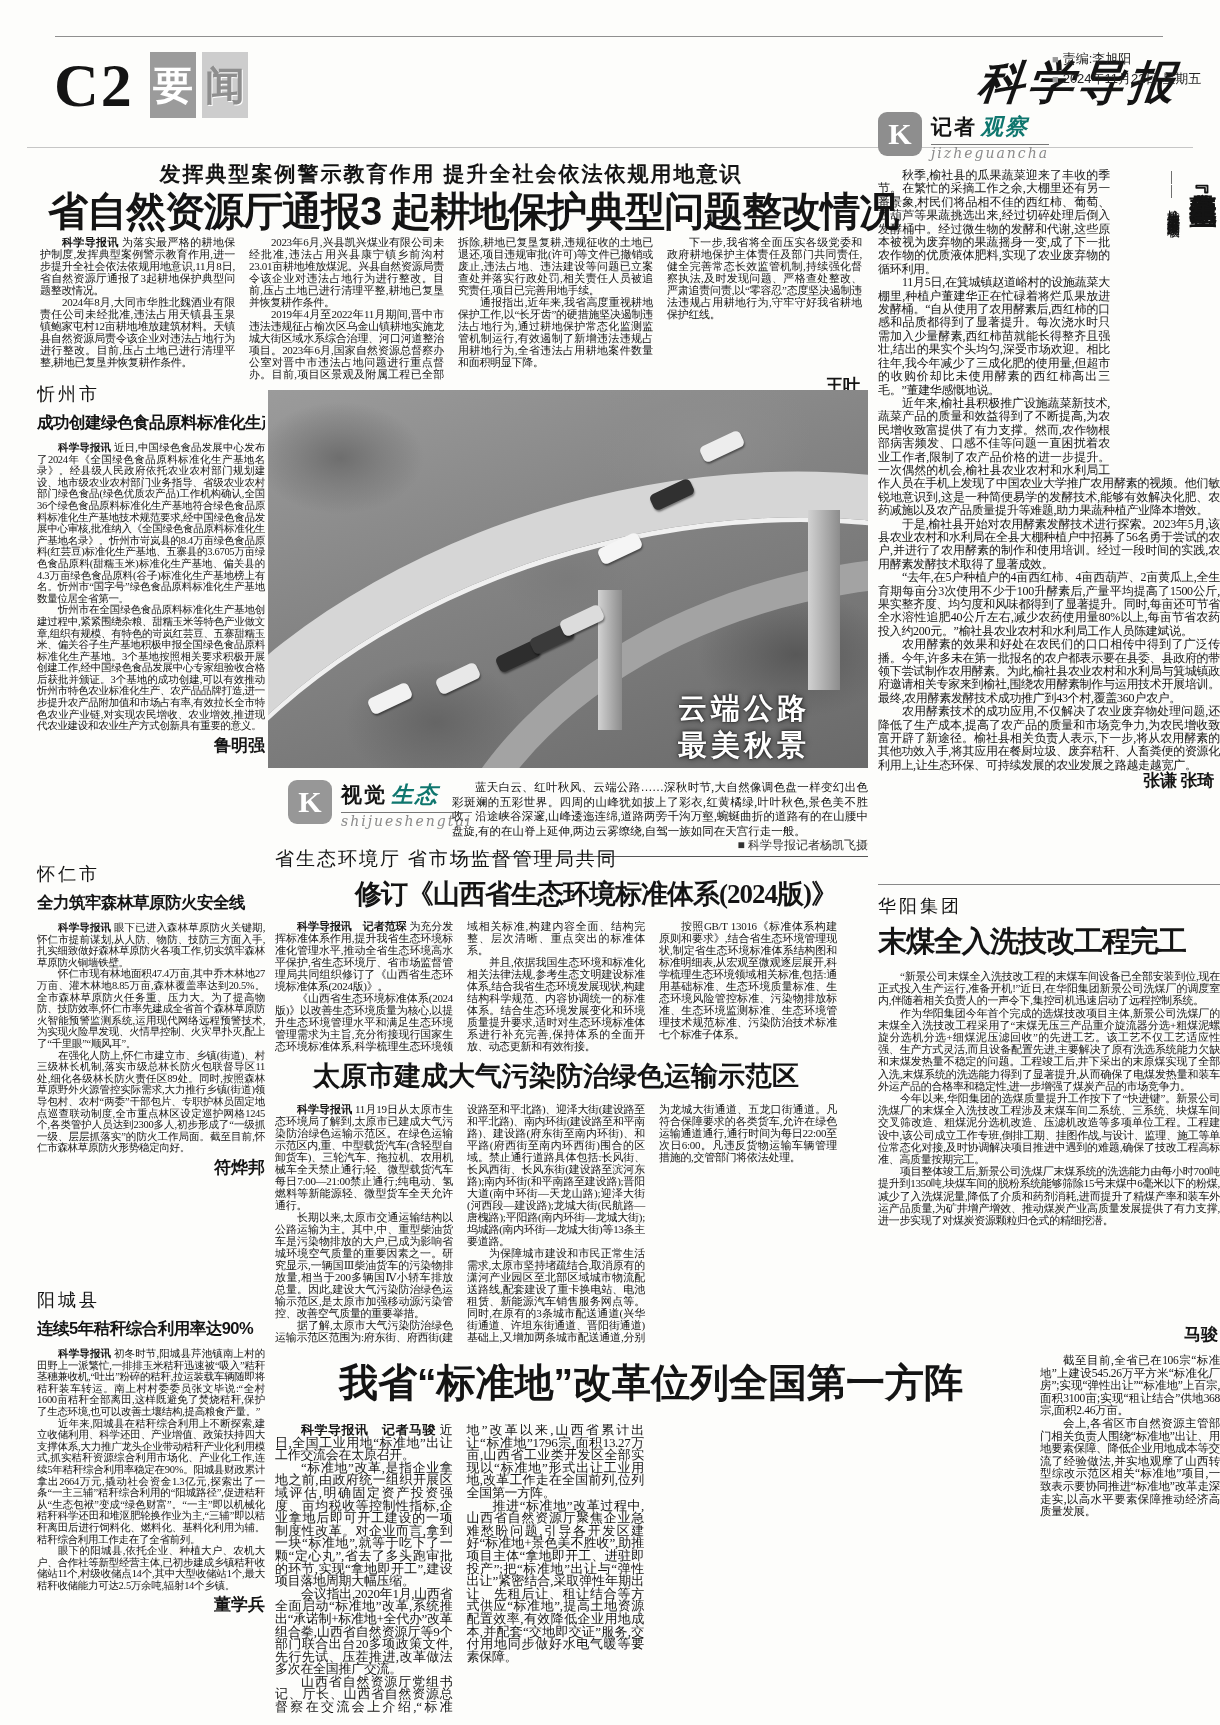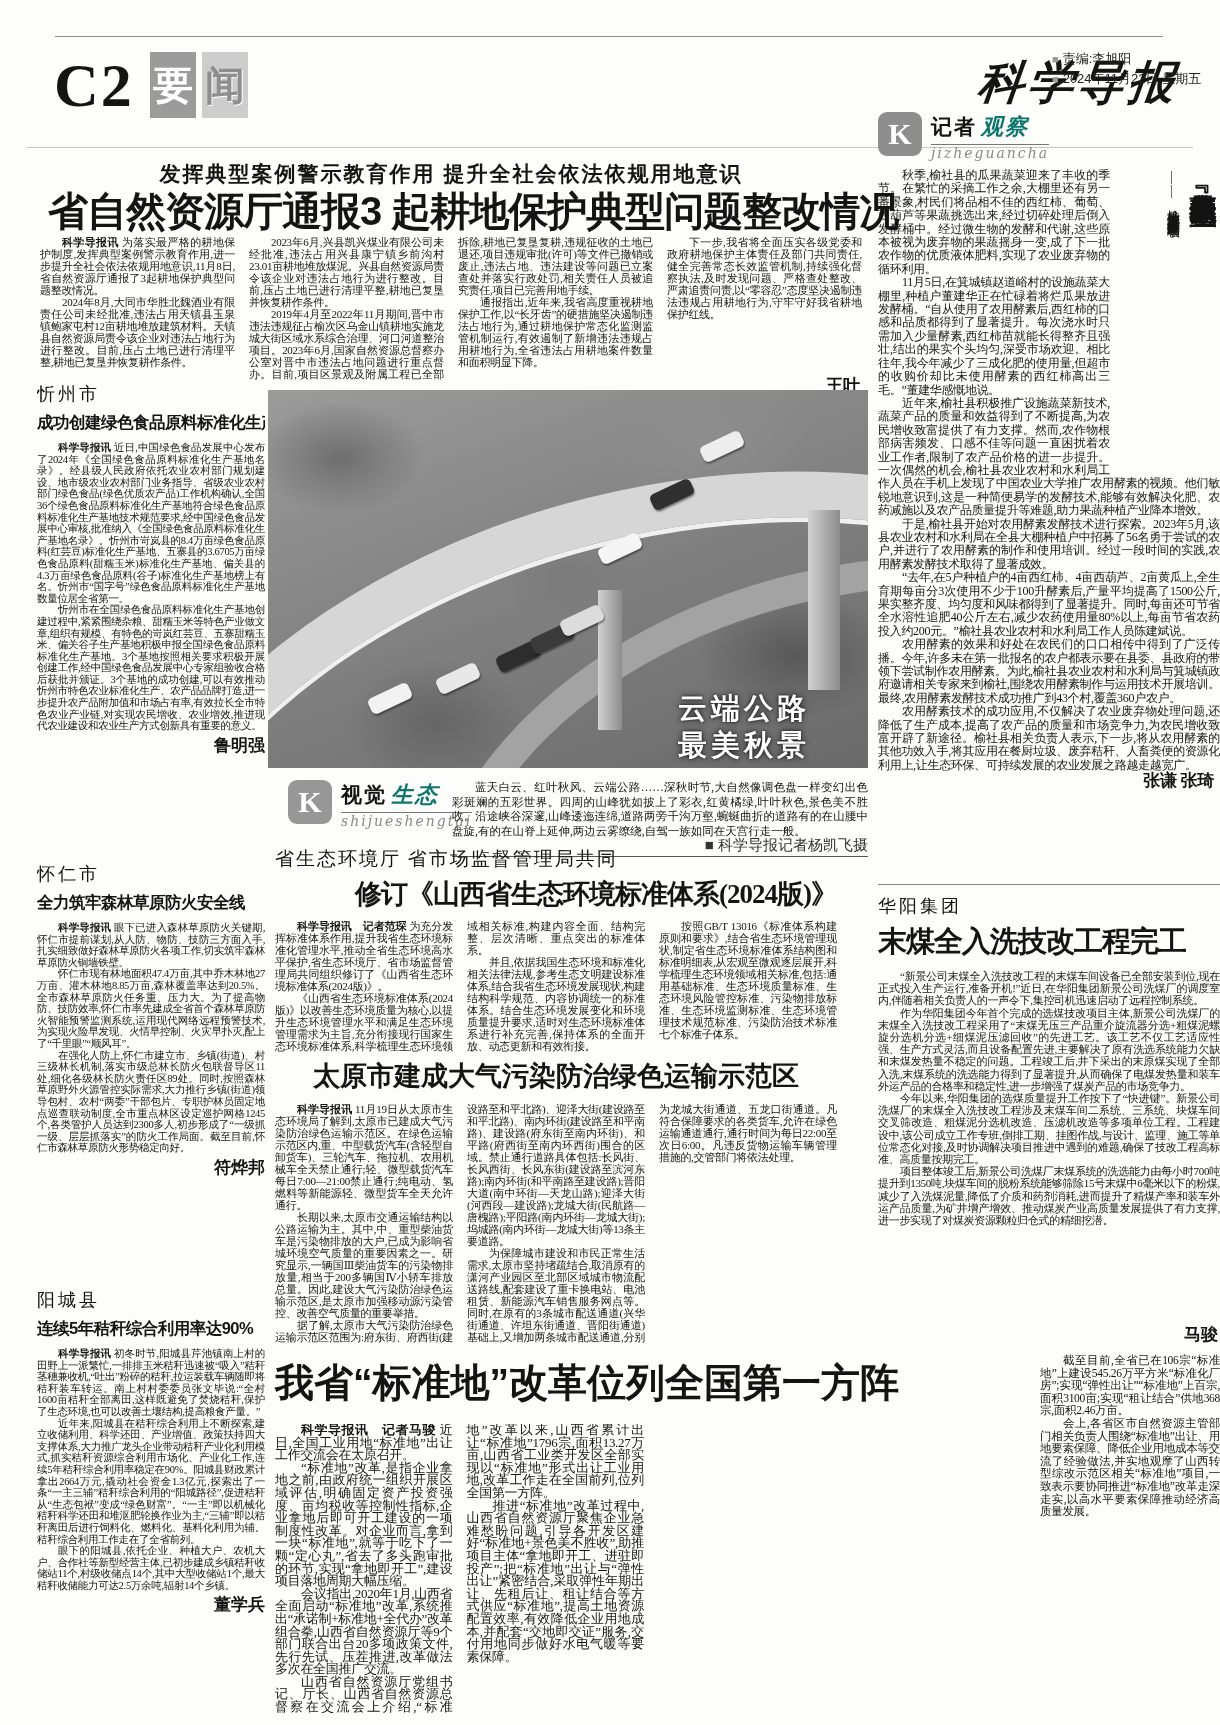--- a/index.html
+++ b/index.html
@@ -57,34 +57,34 @@
         border:30px solid #a3a39e;transform:rotate(-9deg);box-shadow:0 4px 0 #787872;}
   .pillar{position:absolute;width:32px;background:linear-gradient(90deg,#d2d2d2,#8c8c8c);}
   .car{position:absolute;width:44px;height:17px;border-radius:5px;transform:rotate(-25deg);
        box-shadow:0 2px 2px rgba(0,0,0,.45);}
   #overlay-title{position:absolute;right:58px;top:300px;text-align:right;color:#fff;
        font:900 29px "Liberation Sans",sans-serif;letter-spacing:4px;line-height:37px;
        text-shadow:0 0 6px rgba(0,0,0,.75),0 0 2px rgba(0,0,0,.9);}
   
   #caption-block{left:288px;top:780px;width:580px;display:flex;gap:14px;}
   #caption-txt{font-size:11.5px;line-height:14.6px;text-align:justify;border-bottom:1px solid #555;padding-bottom:3px;}
-  #caption-txt .credit{font-family:"Liberation Sans",sans-serif;font-size:15px;color:#333;white-space:nowrap;float:right;}
+  #caption-txt .credit{font-family:"Liberation Sans",sans-serif;font-size:12px;color:#333;white-space:nowrap;float:right;}
   
   #stdsys{left:275px;top:846px;width:562px;}
   #stdsys .kick2{font:19px "Liberation Serif",serif;letter-spacing:2px;}
   #stdsys h2{margin:4px 0 8px auto;width:fit-content;font:700 27px "Liberation Serif",serif;letter-spacing:-1px;white-space:nowrap;}
   #taiyuan{left:275px;top:1058px;width:562px;}
   #taiyuan h2{margin:0 0 9px 0;text-align:center;font:900 27px "Liberation Sans",sans-serif;letter-spacing:0;}
   
   #huayang{left:878px;top:894px;width:342px;height:458px;}
   #huayang h2{margin:4px 0 8px 0;font:900 29px "Liberation Sans",sans-serif;letter-spacing:-1px;white-space:nowrap;}
   #huayang .byline{position:absolute;right:2px;bottom:6px;}
   
   #bzd-left{left:275px;top:1352px;width:752px;}
-  #bzd-left h1{margin:4px 0 14px 0;font:900 39px "Liberation Sans",sans-serif;letter-spacing:0;white-space:nowrap;}
+  #bzd-left h1{margin:4px 0 14px 0;text-align:center;font:900 39px "Liberation Sans",sans-serif;letter-spacing:0;white-space:nowrap;}
   #bzd-right{left:1040px;top:1354px;width:180px;height:366px;}
 </style>
 </head>
 <body>
 
 <div id="page">
 
   <div class="rule" style="left:55px;right:57px;top:36px;"></div>
   <div class="abs" id="pageno">C2</div>
   <div class="abs" style="left:150px;top:52px;display:flex;gap:6px;">

